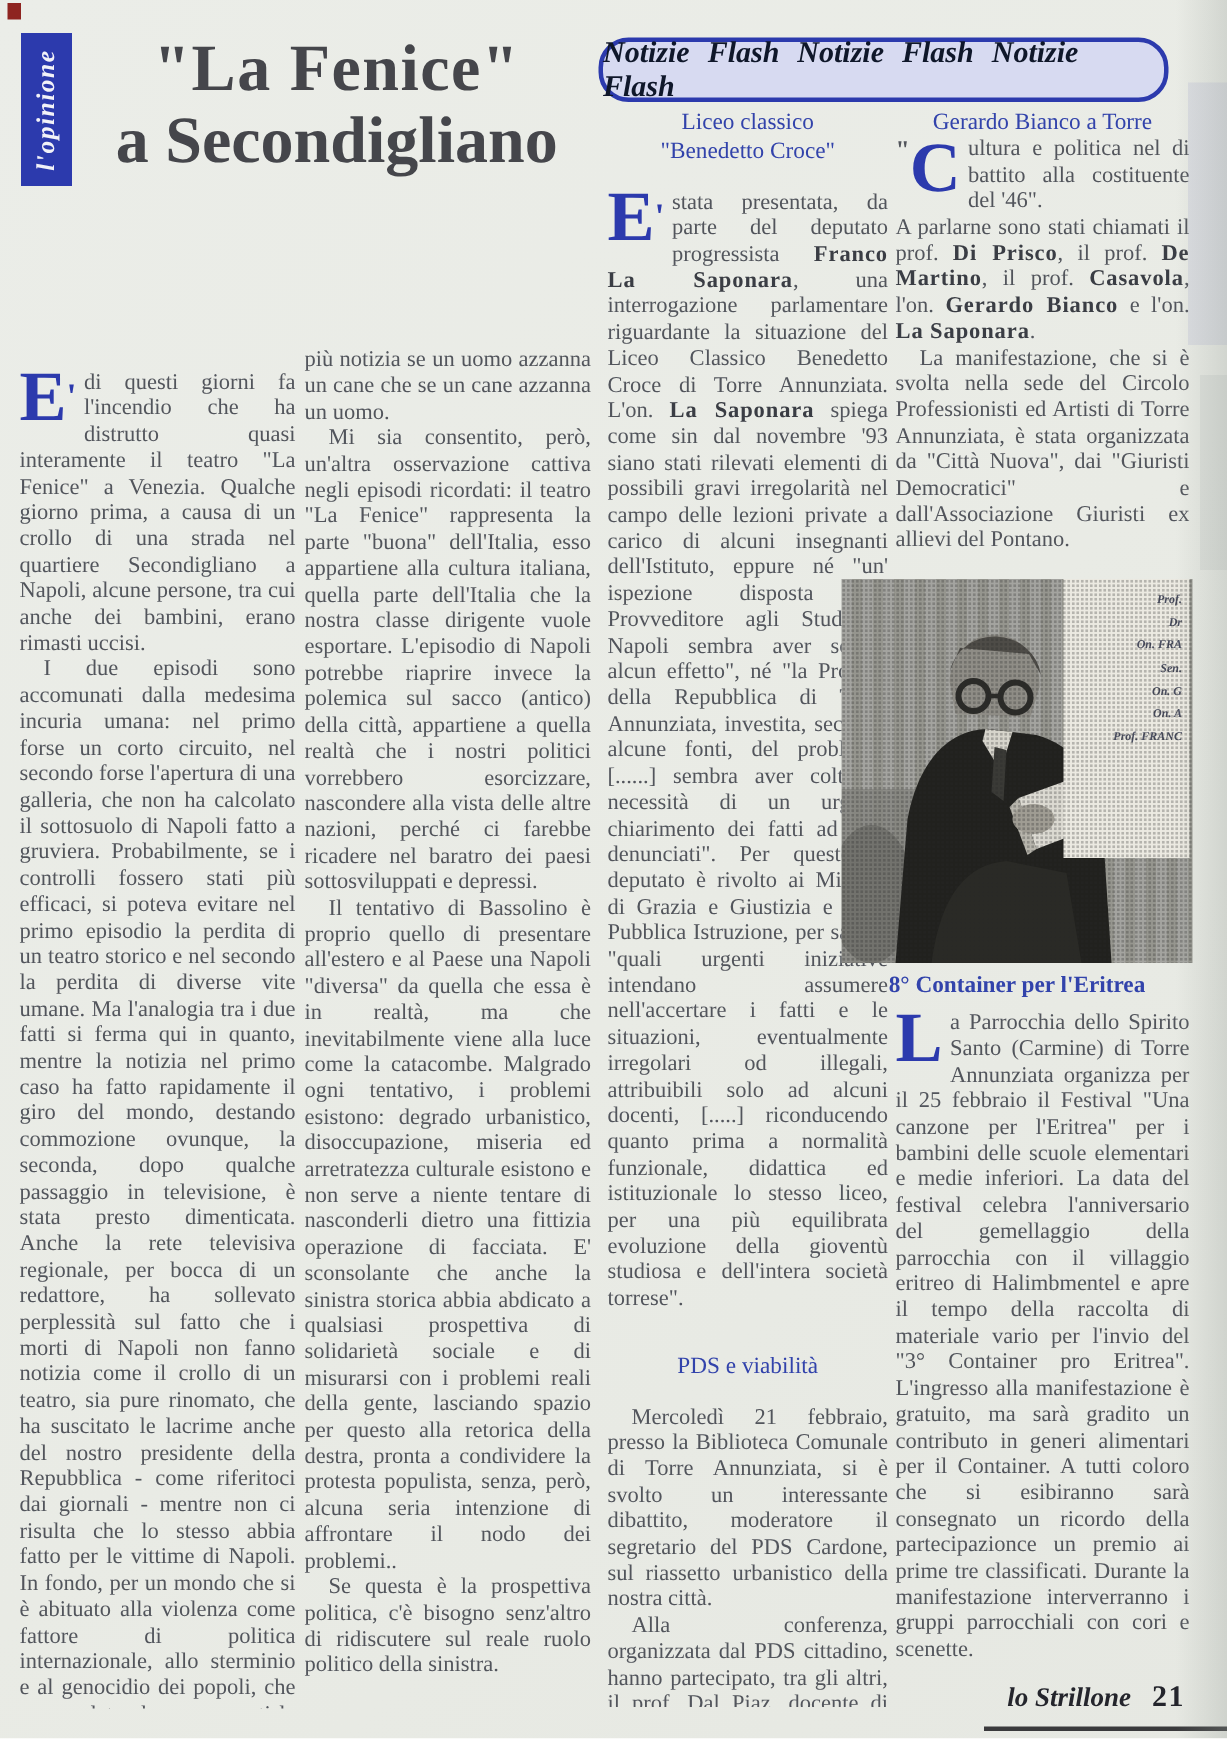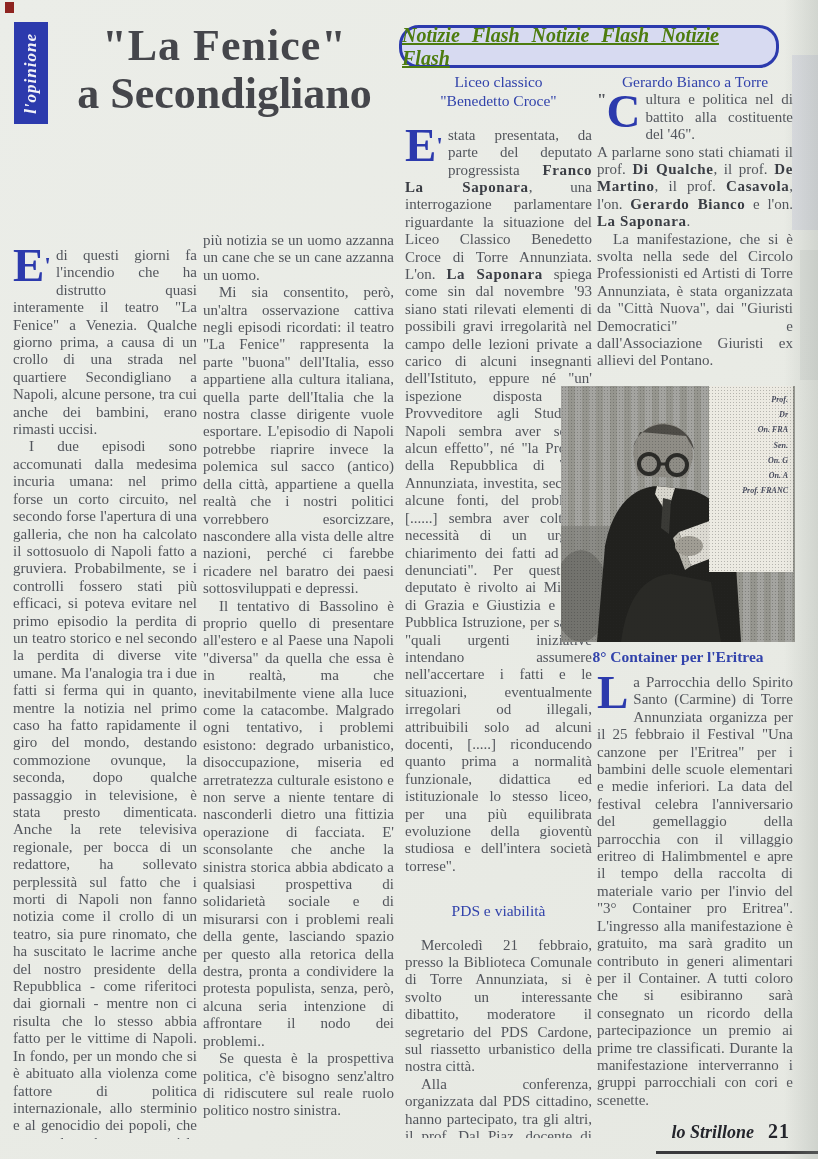--- a/index.html
+++ b/index.html
@@ -38,21 +38,21 @@
   .dropcap { font-size:47px; line-height:37px; }
   .dc-apos { font-size:24px; vertical-align:8px; }
   .dc-quote { font-size:17px; color:#52555c; vertical-align:22px; font-weight:bold; }
   .b { font-weight:bold; color:#3a3d44; letter-spacing:0.6px; }
   
   .banner {
     position:absolute; left:399px; top:25px; width:374px; height:37px;
     background:#d7daf1; border:3px solid #2c3aad; border-radius:20px;
     display:flex; align-items:center; justify-content:center;
   }
-  .banner span { color:#4d7c0f; font-weight:bold; font-style:italic; font-size:20px; word-spacing:7px;text-decoration:underline; }
+  .banner span { color:#0f172a; font-weight:bold; font-style:italic; font-size:20px; word-spacing:7px; }
   .flash-h { color:#3243ab; font-weight:normal; font-size:15.5px; text-align:center; line-height:1.25; }
   .col3 { left:405px; top:72px; width:187px; height:1066px; }
   .col3 .flash-h { margin-bottom:16px; }
   .col4g { left:597px; top:72px; width:196px; height:312px; }
   .col4g .flash-h { }
   .pds-h { margin:26px 0 15px 0; }
   
   .photo {
     position:absolute; left:561px; top:386px; width:234px; height:256px;
     background:repeating-linear-gradient(90deg,#a4a4a0 0 7px,#96968f 7px 14px);
@@ -98,21 +98,21 @@
 
   <div class="bodycol col1">
     <p><span class="dropcap-wrap"><span class="dropcap">E</span><span class="dc-apos">'</span></span><span>di questi giorni fa l'incendio che ha distrutto quasi interamente il teatro "La Fenice" a Venezia. Qualche giorno prima, a causa di un crollo di una strada nel quartiere Secondigliano a Napoli, alcune persone, tra cui anche dei bambini, erano rimasti uccisi.</span></p>
     <p class="ind">I due episodi sono accomunati dalla medesima incuria umana: nel primo forse un corto circuito, nel secondo forse l'apertura di una galleria, che non ha calcolato il sottosuolo di Napoli fatto a gruviera. Probabilmente, se i controlli fossero stati più efficaci, si poteva evitare nel primo episodio la perdita di un teatro storico e nel secondo la perdita di diverse vite umane. Ma l'analogia tra i due fatti si ferma qui in quanto, mentre la notizia nel primo caso ha fatto rapidamente il giro del mondo, destando commozione ovunque, la seconda, dopo qualche passaggio in televisione, è stata presto dimenticata. Anche la rete televisiva regionale, per bocca di un redattore, ha sollevato perplessità sul fatto che i morti di Napoli non fanno notizia come il crollo di un teatro, sia pure rinomato, che ha suscitato le lacrime anche del nostro presidente della Repubblica - come riferitoci dai giornali - mentre non ci risulta che lo stesso abbia fatto per le vittime di Napoli. In fondo, per un mondo che si è abituato alla violenza come fattore di politica internazionale, allo sterminio e al genocidio dei popoli, che cosa volete che rappresenti la morte di alcune persone innocenti. Come ricordava un giornalista, fa</p>
   </div>
 
   <div class="bodycol col2">
     <p>più notizia se un uomo azzanna un cane che se un cane azzanna un uomo.</p>
     <p class="ind">Mi sia consentito, però, un'altra osservazione cattiva negli episodi ricordati: il teatro "La Fenice" rappresenta la parte "buona" dell'Italia, esso appartiene alla cultura italiana, quella parte dell'Italia che la nostra classe dirigente vuole esportare. L'episodio di Napoli potrebbe riaprire invece la polemica sul sacco (antico) della città, appartiene a quella realtà che i nostri politici vorrebbero esorcizzare, nascondere alla vista delle altre nazioni, perché ci farebbe ricadere nel baratro dei paesi sottosviluppati e depressi.</p>
     <p class="ind">Il tentativo di Bassolino è proprio quello di presentare all'estero e al Paese una Napoli "diversa" da quella che essa è in realtà, ma che inevitabilmente viene alla luce come la catacombe. Malgrado ogni tentativo, i problemi esistono: degrado urbanistico, disoccupazione, miseria ed arretratezza culturale esistono e non serve a niente tentare di nasconderli dietro una fittizia operazione di facciata. E' sconsolante che anche la sinistra storica abbia abdicato a qualsiasi prospettiva di solidarietà sociale e di misurarsi con i problemi reali della gente, lasciando spazio per questo alla retorica della destra, pronta a condividere la protesta populista, senza, però, alcuna seria intenzione di affrontare il nodo dei problemi..</p>
-    <p class="ind">Se questa è la prospettiva politica, c'è bisogno senz'altro di ridiscutere sul reale ruolo politico nostro sinistra.</p>
+    <p class="ind">Se questa è la prospettiva politica, c'è bisogno senz'altro di ridiscutere sul reale ruolo politico della sinistra.</p>
 
   </div>
 
   <div class="banner">
     <span>Notizie Flash Notizie Flash Notizie Flash</span>
   </div>
 
   <div class="bodycol col3">
     <div class="flash-h">
       <div>Liceo classico</div>
@@ -120,21 +120,21 @@
     </div>
     <p><span class="dropcap-wrap"><span class="dropcap">E</span><span class="dc-apos">'</span></span><span><span>stata presentata, da parte del deputato progressista </span><span class="b">Franco La Saponara</span><span>, una interrogazione parlamentare riguardante la situazione del Liceo Classico Benedetto Croce di Torre Annunziata. L'on. </span><span class="b">La Saponara</span><span> spiega come sin dal novembre '93 siano stati rilevati elementi di possibili gravi irregolarità nel campo delle lezioni private a carico di alcuni insegnanti dell'Istituto, eppure né "un' ispezione disposta dal Provveditore agli Studi di Napoli sembra aver sortito alcun effetto", né "la Procura della Repubblica di Torre Annunziata, investita, secondo alcune fonti, del problema, [......] sembra aver colto la necessità di un urgente chiarimento dei fatti ad essa denunciati". Per questo il deputato è rivolto ai Ministri di Grazia e Giustizia e della Pubblica Istruzione, per sapere "quali urgenti iniziative intendano assumere nell'accertare i fatti e le situazioni, eventualmente irregolari od illegali, attribuibili solo ad alcuni docenti, [.....] riconducendo quanto prima a normalità funzionale, didattica ed istituzionale lo stesso liceo, per una più equilibrata evoluzione della gioventù studiosa e dell'intera società torrese".</span></span></p>
     <div class="flash-h pds-h">PDS e viabilità</div>
     <p class="ind">Mercoledì 21 febbraio, presso la Biblioteca Comunale di Torre Annunziata, si è svolto un interessante dibattito, moderatore il segretario del PDS Cardone, sul riassetto urbanistico della nostra città.</p>
     <p class="ind">Alla conferenza, organizzata dal PDS cittadino, hanno partecipato, tra gli altri, il prof. Dal Piaz, docente di urbanistica all'Università di Napoli ed il Sindaco Cucolo.</p>
   </div>
 
   <div class="bodycol col4g">
     <div class="flash-h">Gerardo Bianco a Torre</div>
     <p><span class="dropcap-wrap"><span class="dc-quote">"</span><span class="dropcap">C</span></span><span>ultura e politica nel di battito alla costituente del '46".</span></p>
-    <p><span>A parlarne sono stati chiamati il prof. </span><span class="b">Di Qualche</span><span>, il prof. </span><span class="b">De Martino</span><span>, il prof. </span><span class="b">Casavola</span><span>, l'on. </span><span class="b">Gerardo Bianco</span><span> e l'on. </span><span class="b">La Saponara</span><span>.</span></p>
+    <p><span>A parlarne sono stati chiamati il prof. </span><span class="b">Di Prisco</span><span>, il prof. </span><span class="b">De Martino</span><span>, il prof. </span><span class="b">Casavola</span><span>, l'on. </span><span class="b">Gerardo Bianco</span><span> e l'on. </span><span class="b">La Saponara</span><span>.</span></p>
     <p class="ind">La manifestazione, che si è svolta nella sede del Circolo Professionisti ed Artisti di Torre Annunziata, è stata organizzata da "Città Nuova", dai "Giuristi Democratici" e dall'Associazione Giuristi ex allievi del Pontano.</p>
   </div>
 
   <div class="photo">
     <svg width="234" height="256" viewBox="0 0 234 256">
       <rect x="0" y="140" width="52" height="116" fill="#80807b" opacity="0.7"></rect>
       <ellipse cx="20" cy="210" rx="28" ry="46" fill="#6d6d68" opacity="0.8"></ellipse>
       <path d="M72,68 a30,33 0 1 1 60,4 l-6,20 -50,-2 Z" fill="#8f8d86"></path>
       <path d="M72,62 a31,30 0 0 1 61,2 l-8,-14 -46,-4 Z" fill="#4e4c47"></path>
       <circle cx="88" cy="78" r="10" fill="none" stroke="#2b2b28" stroke-width="4"></circle>

